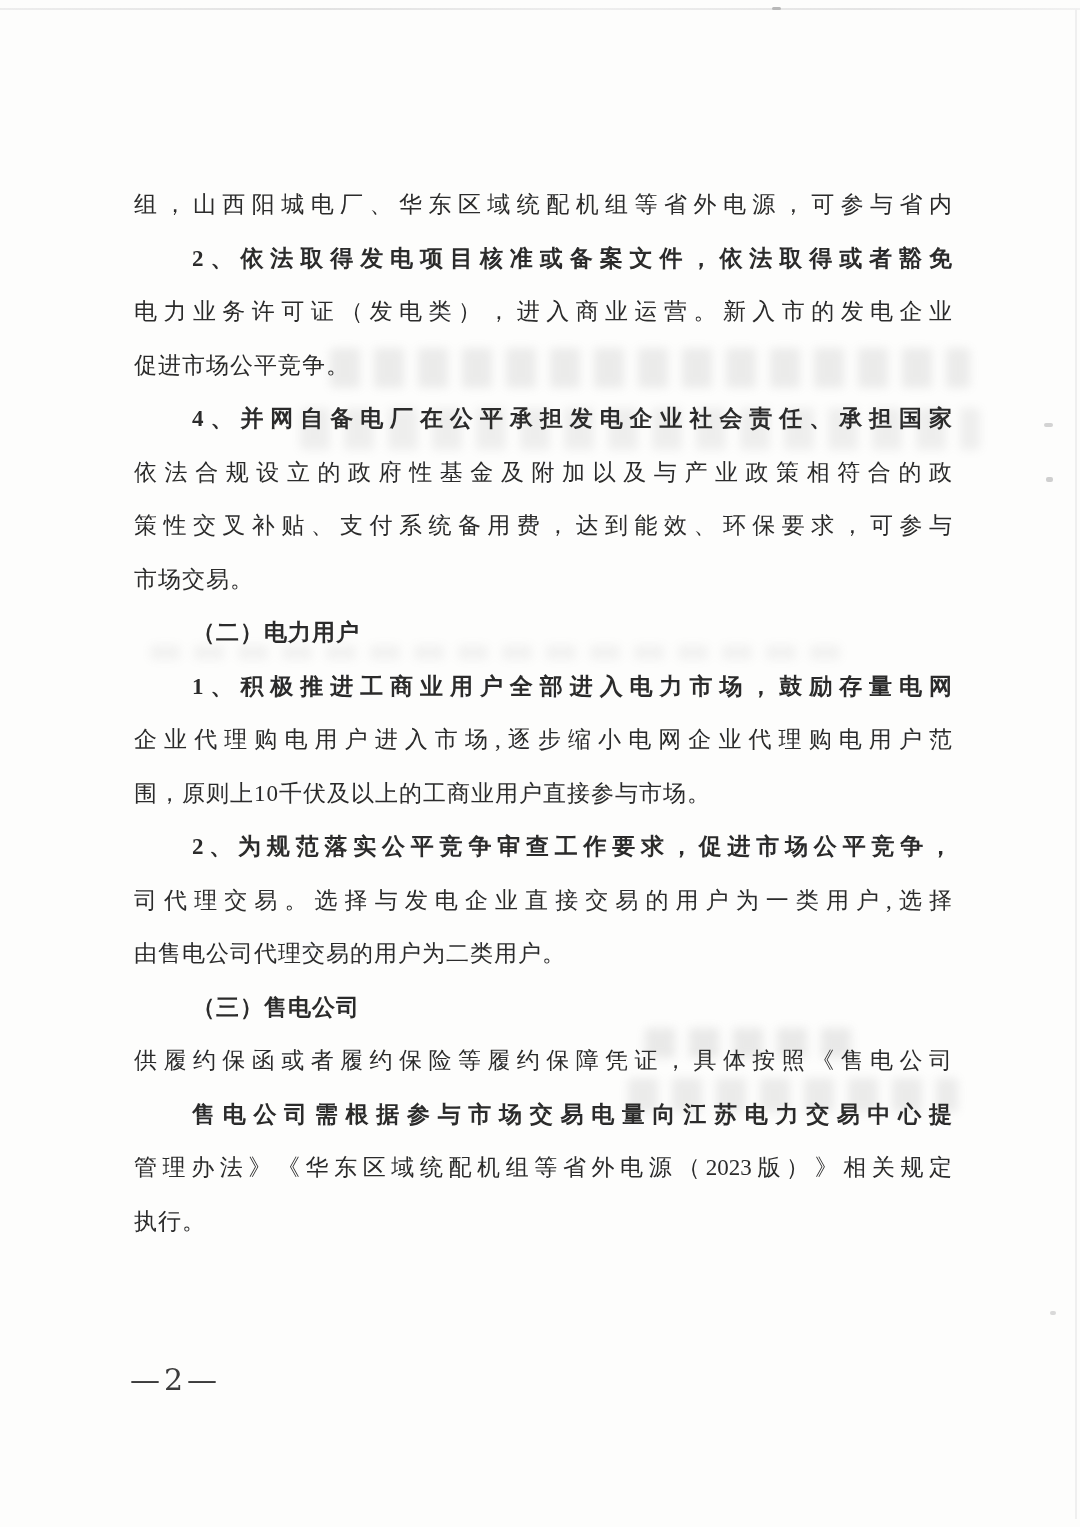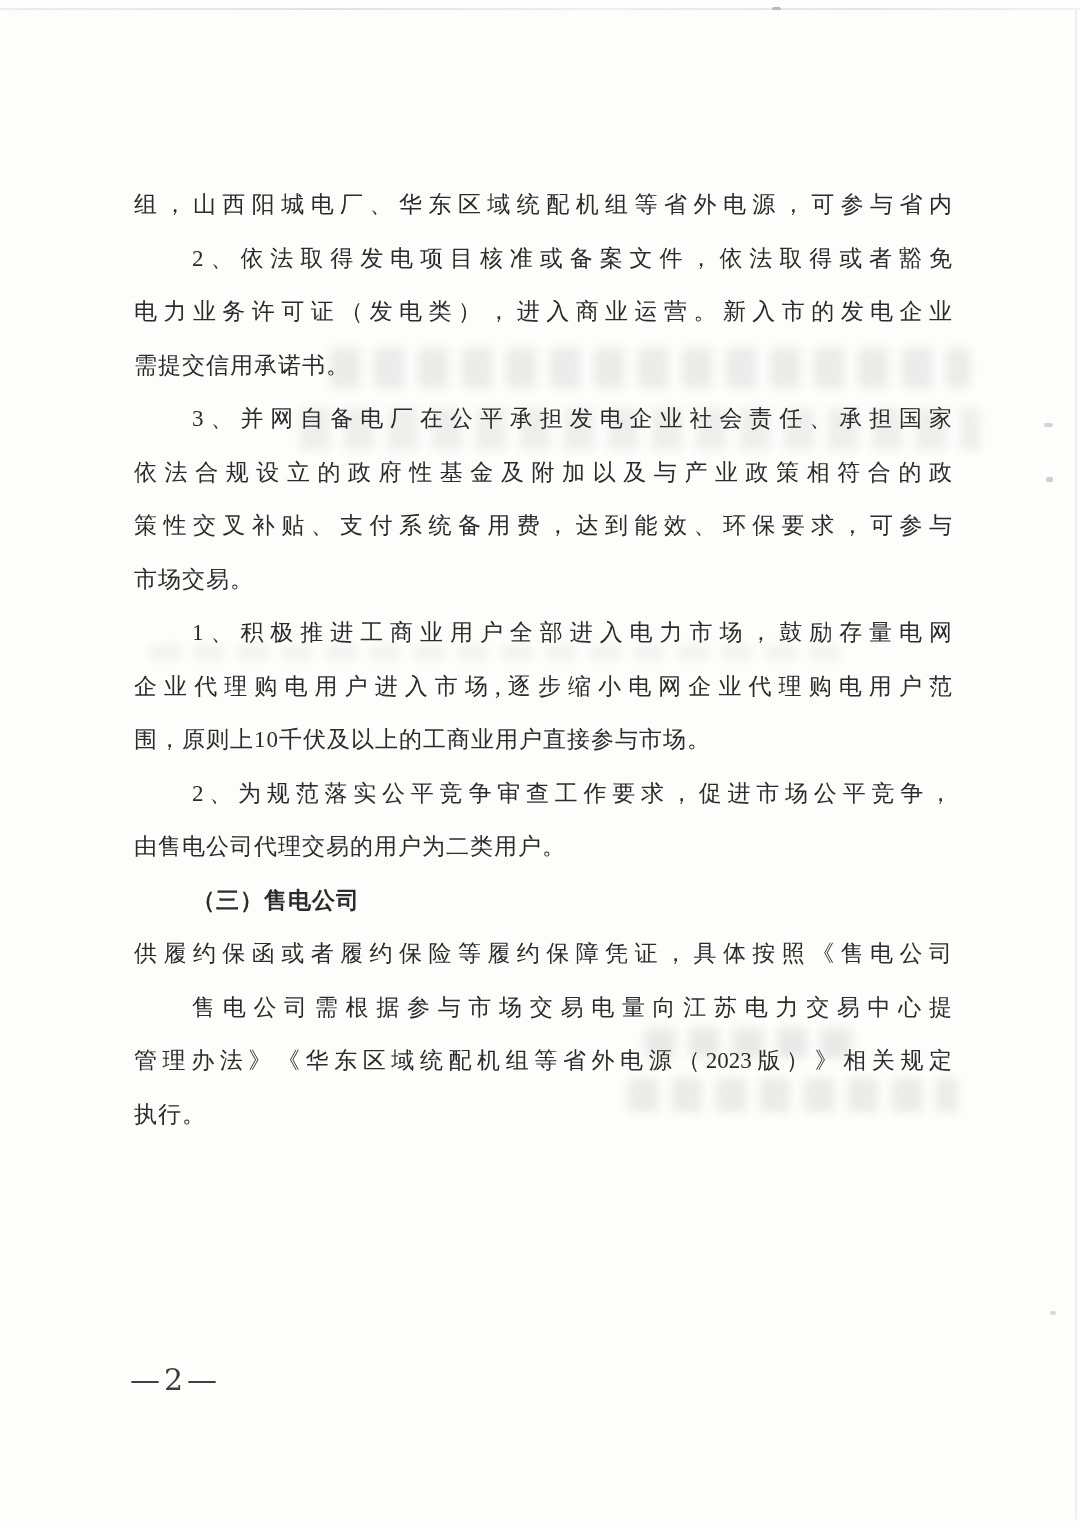--- a/index.html
+++ b/index.html
@@ -30,21 +30,21 @@
   .line{
     height:53.5px;line-height:53.5px;
     letter-spacing:1px;
     white-space:normal;
   }
   .line.j{
     text-align:justify;
     text-align-last:justify;
     letter-spacing:0;
   }
-  .line.ind{padding-left:58px;}
+  .line.ind{padding-left:58px;font-weight:bold;}
   .line.b{font-weight:bold;}
   .page-number{
     position:absolute;left:130px;top:1362px;
     font-size:30px;color:#3c3c3c;letter-spacing:4px;
     font-family:"DejaVu Serif","Liberation Serif",serif;
   }
   
   .ghost{
     position:absolute;border-radius:4px;
     background:repeating-linear-gradient(90deg,#8a8a8a 0 30px,rgba(0,0,0,0) 30px 44px);
@@ -77,29 +77,31 @@
 
   <div class="speck s1"></div>
   <div class="speck s2"></div>
   <div class="speck s3"></div>
   <div class="speck s4"></div>
 
   <div id="text-block" class="text-block">
       <div class="line j">组，山西阳城电厂、华东区域统配机组等省外电源，可参与省内</div>
       <div class="line j ind">2、依法取得发电项目核准或备案文件，依法取得或者豁免</div>
       <div class="line j">电力业务许可证（发电类），进入商业运营。新入市的发电企业</div>
-      <div class="line">需提交信用承诺书。</div>
-      <div class="line j ind">3、并网自备电厂在公平承担发电企业社会责任、承担国家</div>
+      <div class="line">促进市场公平竞争。</div>
+      <div class="line j ind">4、并网自备电厂在公平承担发电企业社会责任、承担国家</div>
       <div class="line j">依法合规设立的政府性基金及附加以及与产业政策相符合的政</div>
       <div class="line j">策性交叉补贴、支付系统备用费，达到能效、环保要求，可参与</div>
       <div class="line">市场交易。</div>
+      <div class="line ind b">（二）电力用户</div>
       <div class="line j ind">1、积极推进工商业用户全部进入电力市场，鼓励存量电网</div>
       <div class="line j">企业代理购电用户进入市场,逐步缩小电网企业代理购电用户范</div>
       <div class="line">围，原则上10千伏及以上的工商业用户直接参与市场。</div>
       <div class="line j ind">2、为规范落实公平竞争审查工作要求，促进市场公平竞争，</div>
+      <div class="line j">司代理交易。选择与发电企业直接交易的用户为一类用户,选择</div>
       <div class="line">由售电公司代理交易的用户为二类用户。</div>
       <div class="line ind b">（三）售电公司</div>
       <div class="line j">供履约保函或者履约保险等履约保障凭证，具体按照《售电公司</div>
       <div class="line j ind">售电公司需根据参与市场交易电量向江苏电力交易中心提</div>
       <div class="line j">管理办法》《华东区域统配机组等省外电源（2023版）》相关规定</div>
       <div class="line">执行。</div>
     </div>
 
   <div class="page-number">—2—</div>
 </div>

